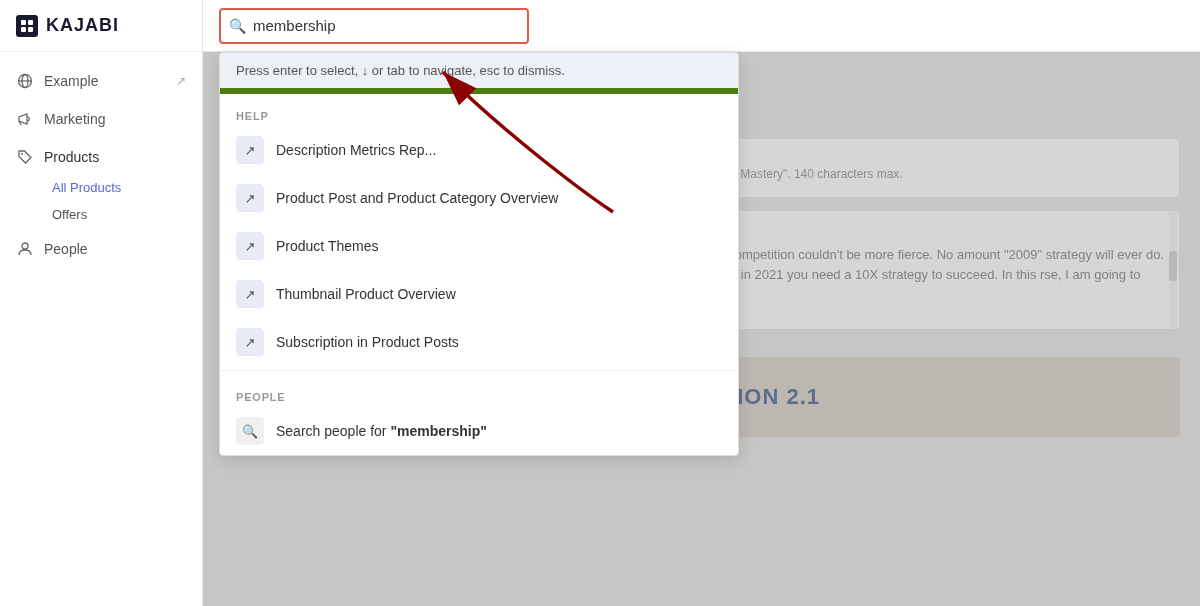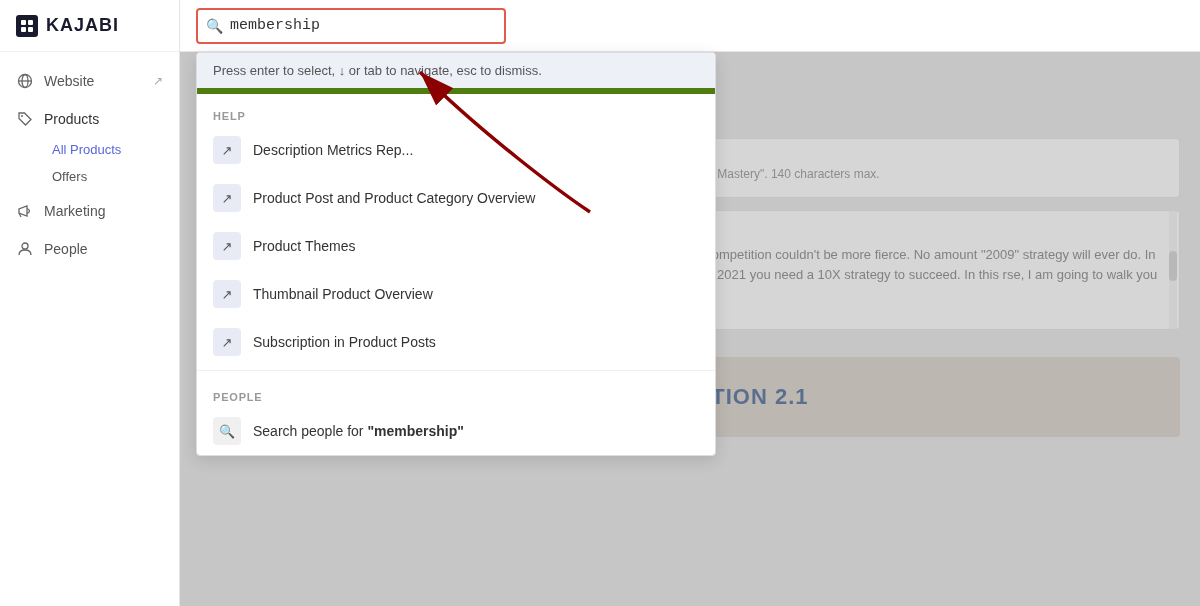--- a/index.html
+++ b/index.html
@@ -1,20 +1,20 @@
 <!DOCTYPE html>
 <html><head>
   <meta charset="utf-8">
   <style>
     * { box-sizing: border-box; margin: 0; padding: 0; }
     body { font-family: -apple-system, BlinkMacSystemFont, 'Segoe UI', sans-serif; background: #f5f5f5; display: flex; height: 606px; overflow: hidden; }
 
     
     .sidebar {
-      width: 180px;
+      width: 203px;
       background: #fff;
       border-right: 1px solid #e5e5e5;
       display: flex;
       flex-direction: column;
       padding-top: 0;
       flex-shrink: 0;
       height: 606px;
     }
     .sidebar-logo {
       display: flex;
@@ -121,21 +121,20 @@
     .search-input {
       width: 100%;
       height: 36px;
       border: 2px solid #e05c4b;
       border-radius: 4px;
       padding: 6px 10px 6px 32px;
       font-size: 15px;
       color: #333;
       outline: none;
       background: #fff;
-      font-family: Liberation Mono, monospace;
     }
 
     
     .search-dropdown {
       position: absolute;
       top: 52px;
       left: 16px;
       width: 520px;
       background: #fff;
       border: 1px solid #ddd;
@@ -335,55 +334,55 @@
 
     <div class="sidebar-section">
       <div class="sidebar-item">
         <span class="item-icon">
           <svg width="16" height="16" viewBox="0 0 16 16" fill="none">
             <circle cx="8" cy="8" r="6.5" stroke="#666" stroke-width="1.3"></circle>
             <ellipse cx="8" cy="8" rx="3" ry="6.5" stroke="#666" stroke-width="1.3"></ellipse>
             <line x1="1.5" y1="8" x2="14.5" y2="8" stroke="#666" stroke-width="1.3"></line>
           </svg>
         </span>
-        <span>Website</span>
+        <span>Example</span>
         <span class="external-icon">↗</span>
-      </div>
-    </div>
-
-    <div class="sidebar-section">
-      <div class="sidebar-item active-section">
-        <span class="item-icon">
-          <svg width="16" height="16" viewBox="0 0 16 16" fill="none">
-            <path d="M2 2h5.5l6.5 6.5-5.5 5.5L2 7.5V2z" stroke="#666" stroke-width="1.3" fill="none"></path>
-            <circle cx="5" cy="5" r="1" fill="#666"></circle>
-          </svg>
-        </span>
-        <span>Products</span>
-      </div>
-      <div class="sidebar-sub-items">
-        <div class="sidebar-sub-item active">All Products</div>
-        <div class="sidebar-sub-item">Offers</div>
       </div>
     </div>
 
     <div class="sidebar-section">
       <div class="sidebar-item">
         <span class="item-icon">
           <svg width="16" height="16" viewBox="0 0 16 16" fill="none">
             <path d="M2 10V6l8-3v10L2 10z" stroke="#666" stroke-width="1.3" fill="none"></path>
             <path d="M10 5.5c1.5 0.5 2.5 1.5 2.5 2.5s-1 2-2.5 2.5" stroke="#666" stroke-width="1.3" fill="none"></path>
             <line x1="2" y1="10" x2="4" y2="14" stroke="#666" stroke-width="1.3"></line>
           </svg>
         </span>
         <span>Marketing</span>
       </div>
     </div>
 
     <div class="sidebar-section">
+      <div class="sidebar-item active-section">
+        <span class="item-icon">
+          <svg width="16" height="16" viewBox="0 0 16 16" fill="none">
+            <path d="M2 2h5.5l6.5 6.5-5.5 5.5L2 7.5V2z" stroke="#666" stroke-width="1.3" fill="none"></path>
+            <circle cx="5" cy="5" r="1" fill="#666"></circle>
+          </svg>
+        </span>
+        <span>Products</span>
+      </div>
+      <div class="sidebar-sub-items">
+        <div class="sidebar-sub-item active">All Products</div>
+        <div class="sidebar-sub-item">Offers</div>
+      </div>
+    </div>
+
+    <div class="sidebar-section">
       <div class="sidebar-item">
         <span class="item-icon">
           <svg width="16" height="16" viewBox="0 0 16 16" fill="none">
             <circle cx="8" cy="5" r="3" stroke="#666" stroke-width="1.3" fill="none"></circle>
             <path d="M2 14c0-3.3 2.7-5 6-5s6 1.7 6 5" stroke="#666" stroke-width="1.3" fill="none"></path>
           </svg>
         </span>
         <span>People</span>
       </div>
     </div>

